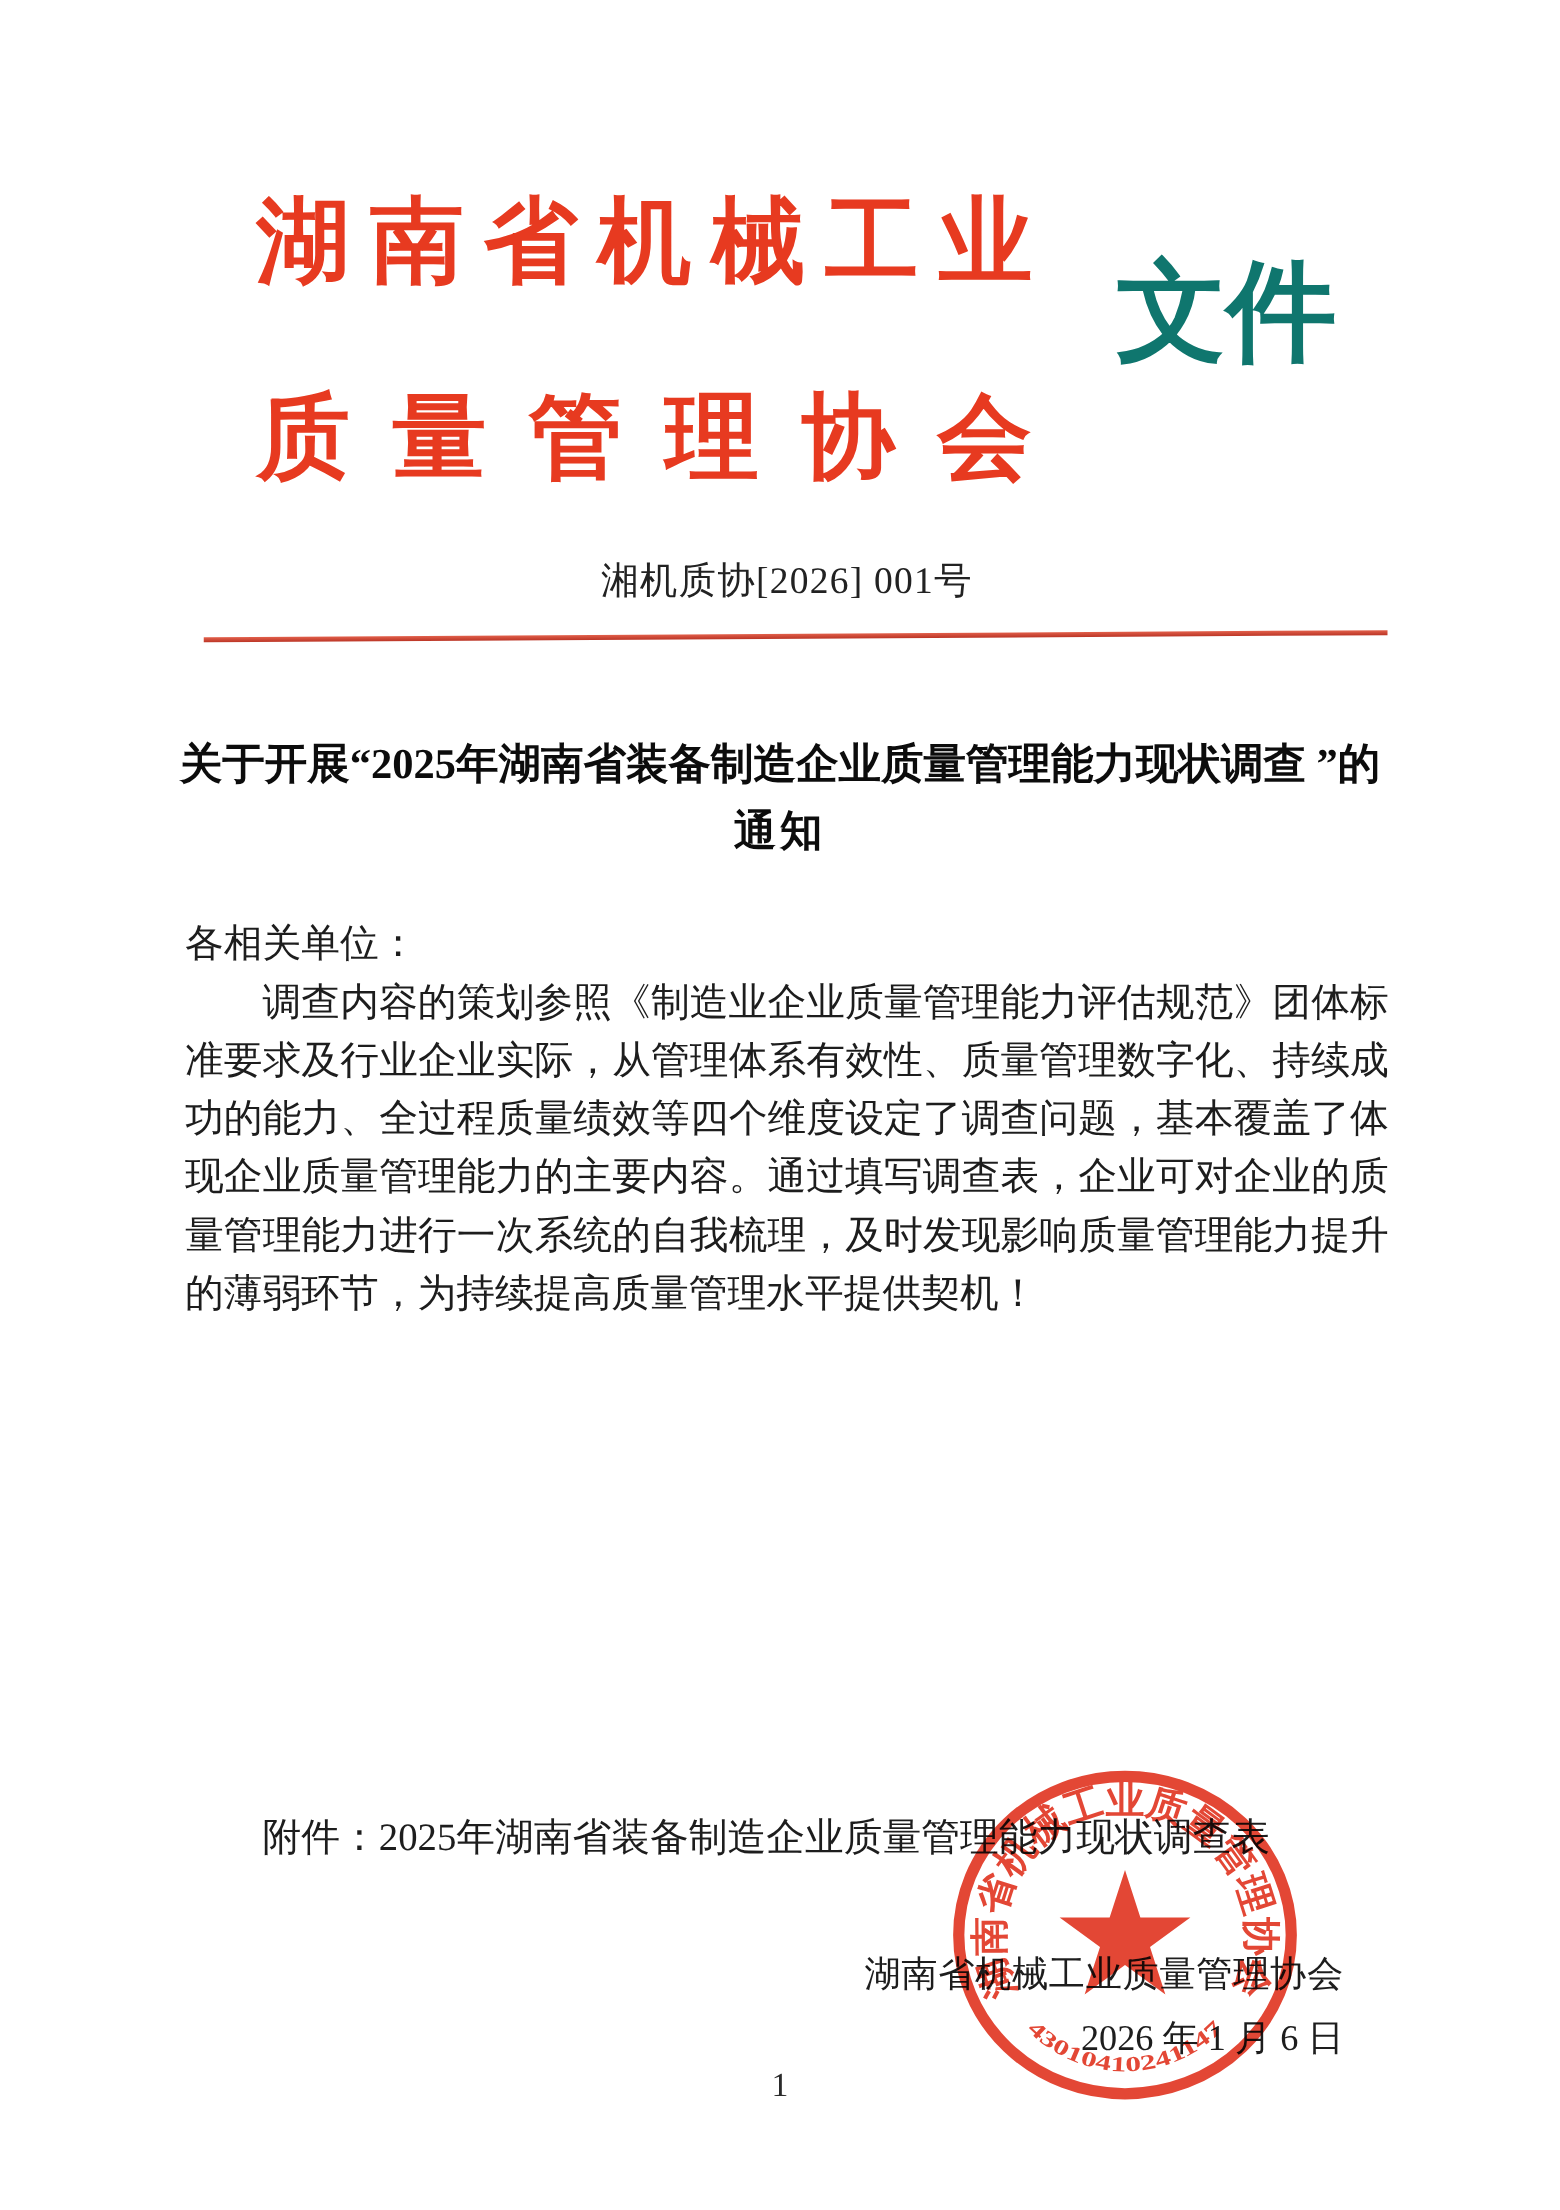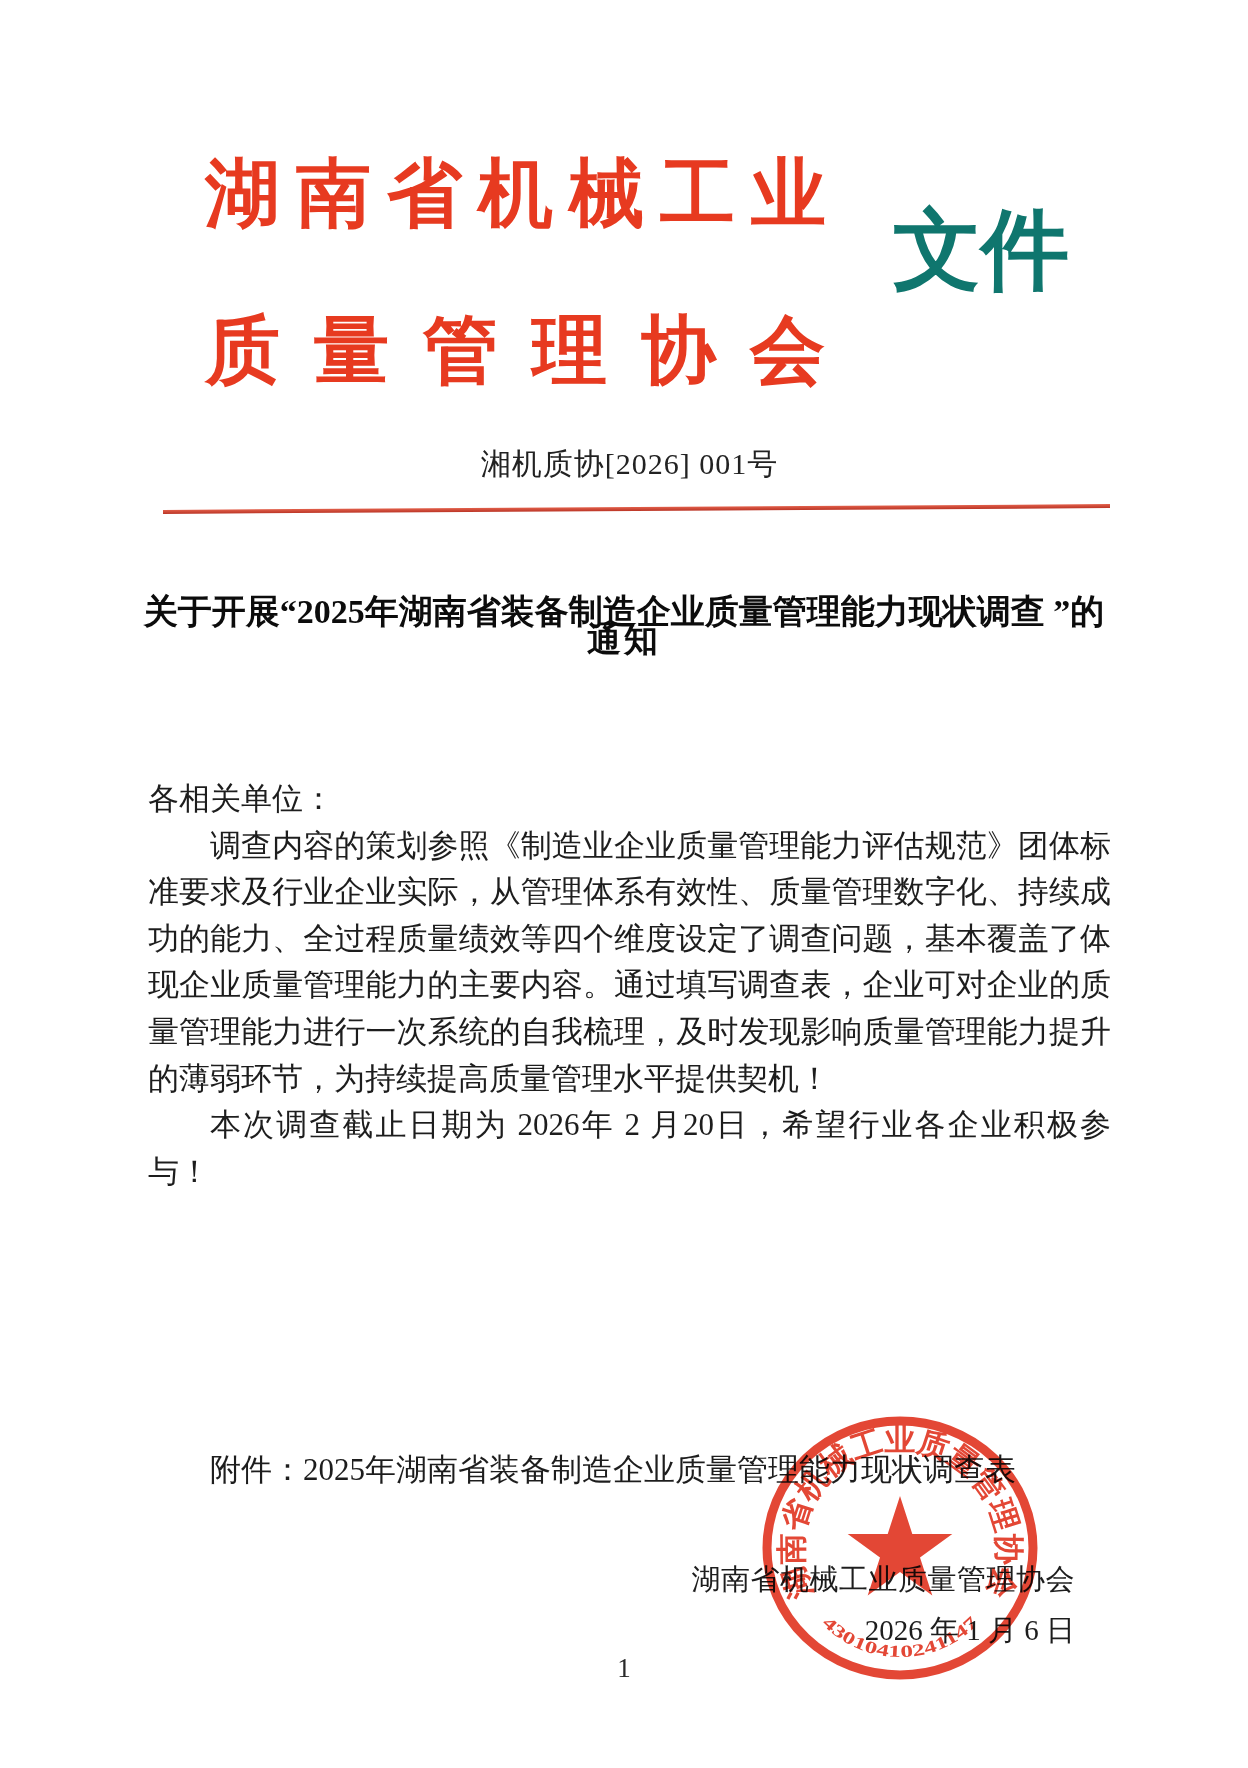--- a/index.html
+++ b/index.html
@@ -32,29 +32,29 @@
     background:linear-gradient(to bottom,#e2604b,#bb3526);
     transform:rotate(-0.35deg);
   }
 
   
   .title-line{
     left:140px;width:968px;text-align:center;font-weight:700;color:#0c0c0c;
     font-size:34px;line-height:1.2;white-space:nowrap;
   }
   .title-line1{top:592px;}
-  .title-line2{top:620px;letter-spacing:3px;}
+  .title-line2{top:646px;letter-spacing:3px;}
 
   
   .body-block{
     left:148px;top:732px;width:963px;
     font-size:31px;line-height:46.6px;text-align:justify;color:#1d1d1d;
   }
   .body-block p{margin:0;text-indent:2em;}
-  .body-block .salutation{text-indent:0;margin-top:44px;}
+  .body-block .salutation{text-indent:0;}
 
   .attachment-line{
     left:148px;top:1449px;width:1010px;font-size:31px;color:#1d1d1d;
     text-indent:2em;white-space:nowrap;
   }
 
   
   .sig-org{
     right:173px;top:1560px;font-size:29px;color:#1d1d1d;
     white-space:nowrap;letter-spacing:0.5px;
@@ -89,21 +89,20 @@
 <div class="abs doc-number">湘机质协[2026] 001号</div>
 
 <div class="abs red-rule"></div>
 
 <div class="abs title-line title-line1">关于开展“2025年湖南省装备制造企业质量管理能力现状调查 ”的</div>
 <div class="abs title-line title-line2">通知</div>
 
 <div class="abs body-block">
   <p class="salutation">各相关单位：</p>
   <p>调查内容的策划参照《制造业企业质量管理能力评估规范》团体标准要求及行业企业实际，从管理体系有效性、质量管理数字化、持续成功的能力、全过程质量绩效等四个维度设定了调查问题，基本覆盖了体现企业质量管理能力的主要内容。通过填写调查表，企业可对企业的质量管理能力进行一次系统的自我梳理，及时发现影响质量管理能力提升的薄弱环节，为持续提高质量管理水平提供契机！</p>
-  <p>本次调查截止日期为 2026年 2 月20日，希望行业各企业积极参与！</p>
 </div>
 
 <div class="abs attachment-line">附件：2025年湖南省装备制造企业质量管理能力现状调查表</div>
 
 <div class="abs sig-org">湖南省机械工业质量管理协会</div>
 <div class="abs sig-date">2026 年 1 月 6 日</div>
 
 <svg class="abs seal" viewBox="-145 -145 290 290" xmlns="http://www.w3.org/2000/svg">
   <defs>
     <path id="sealArc" d="M -84.9 49 A 98 98 0 1 1 84.9 49" fill="none"></path>

